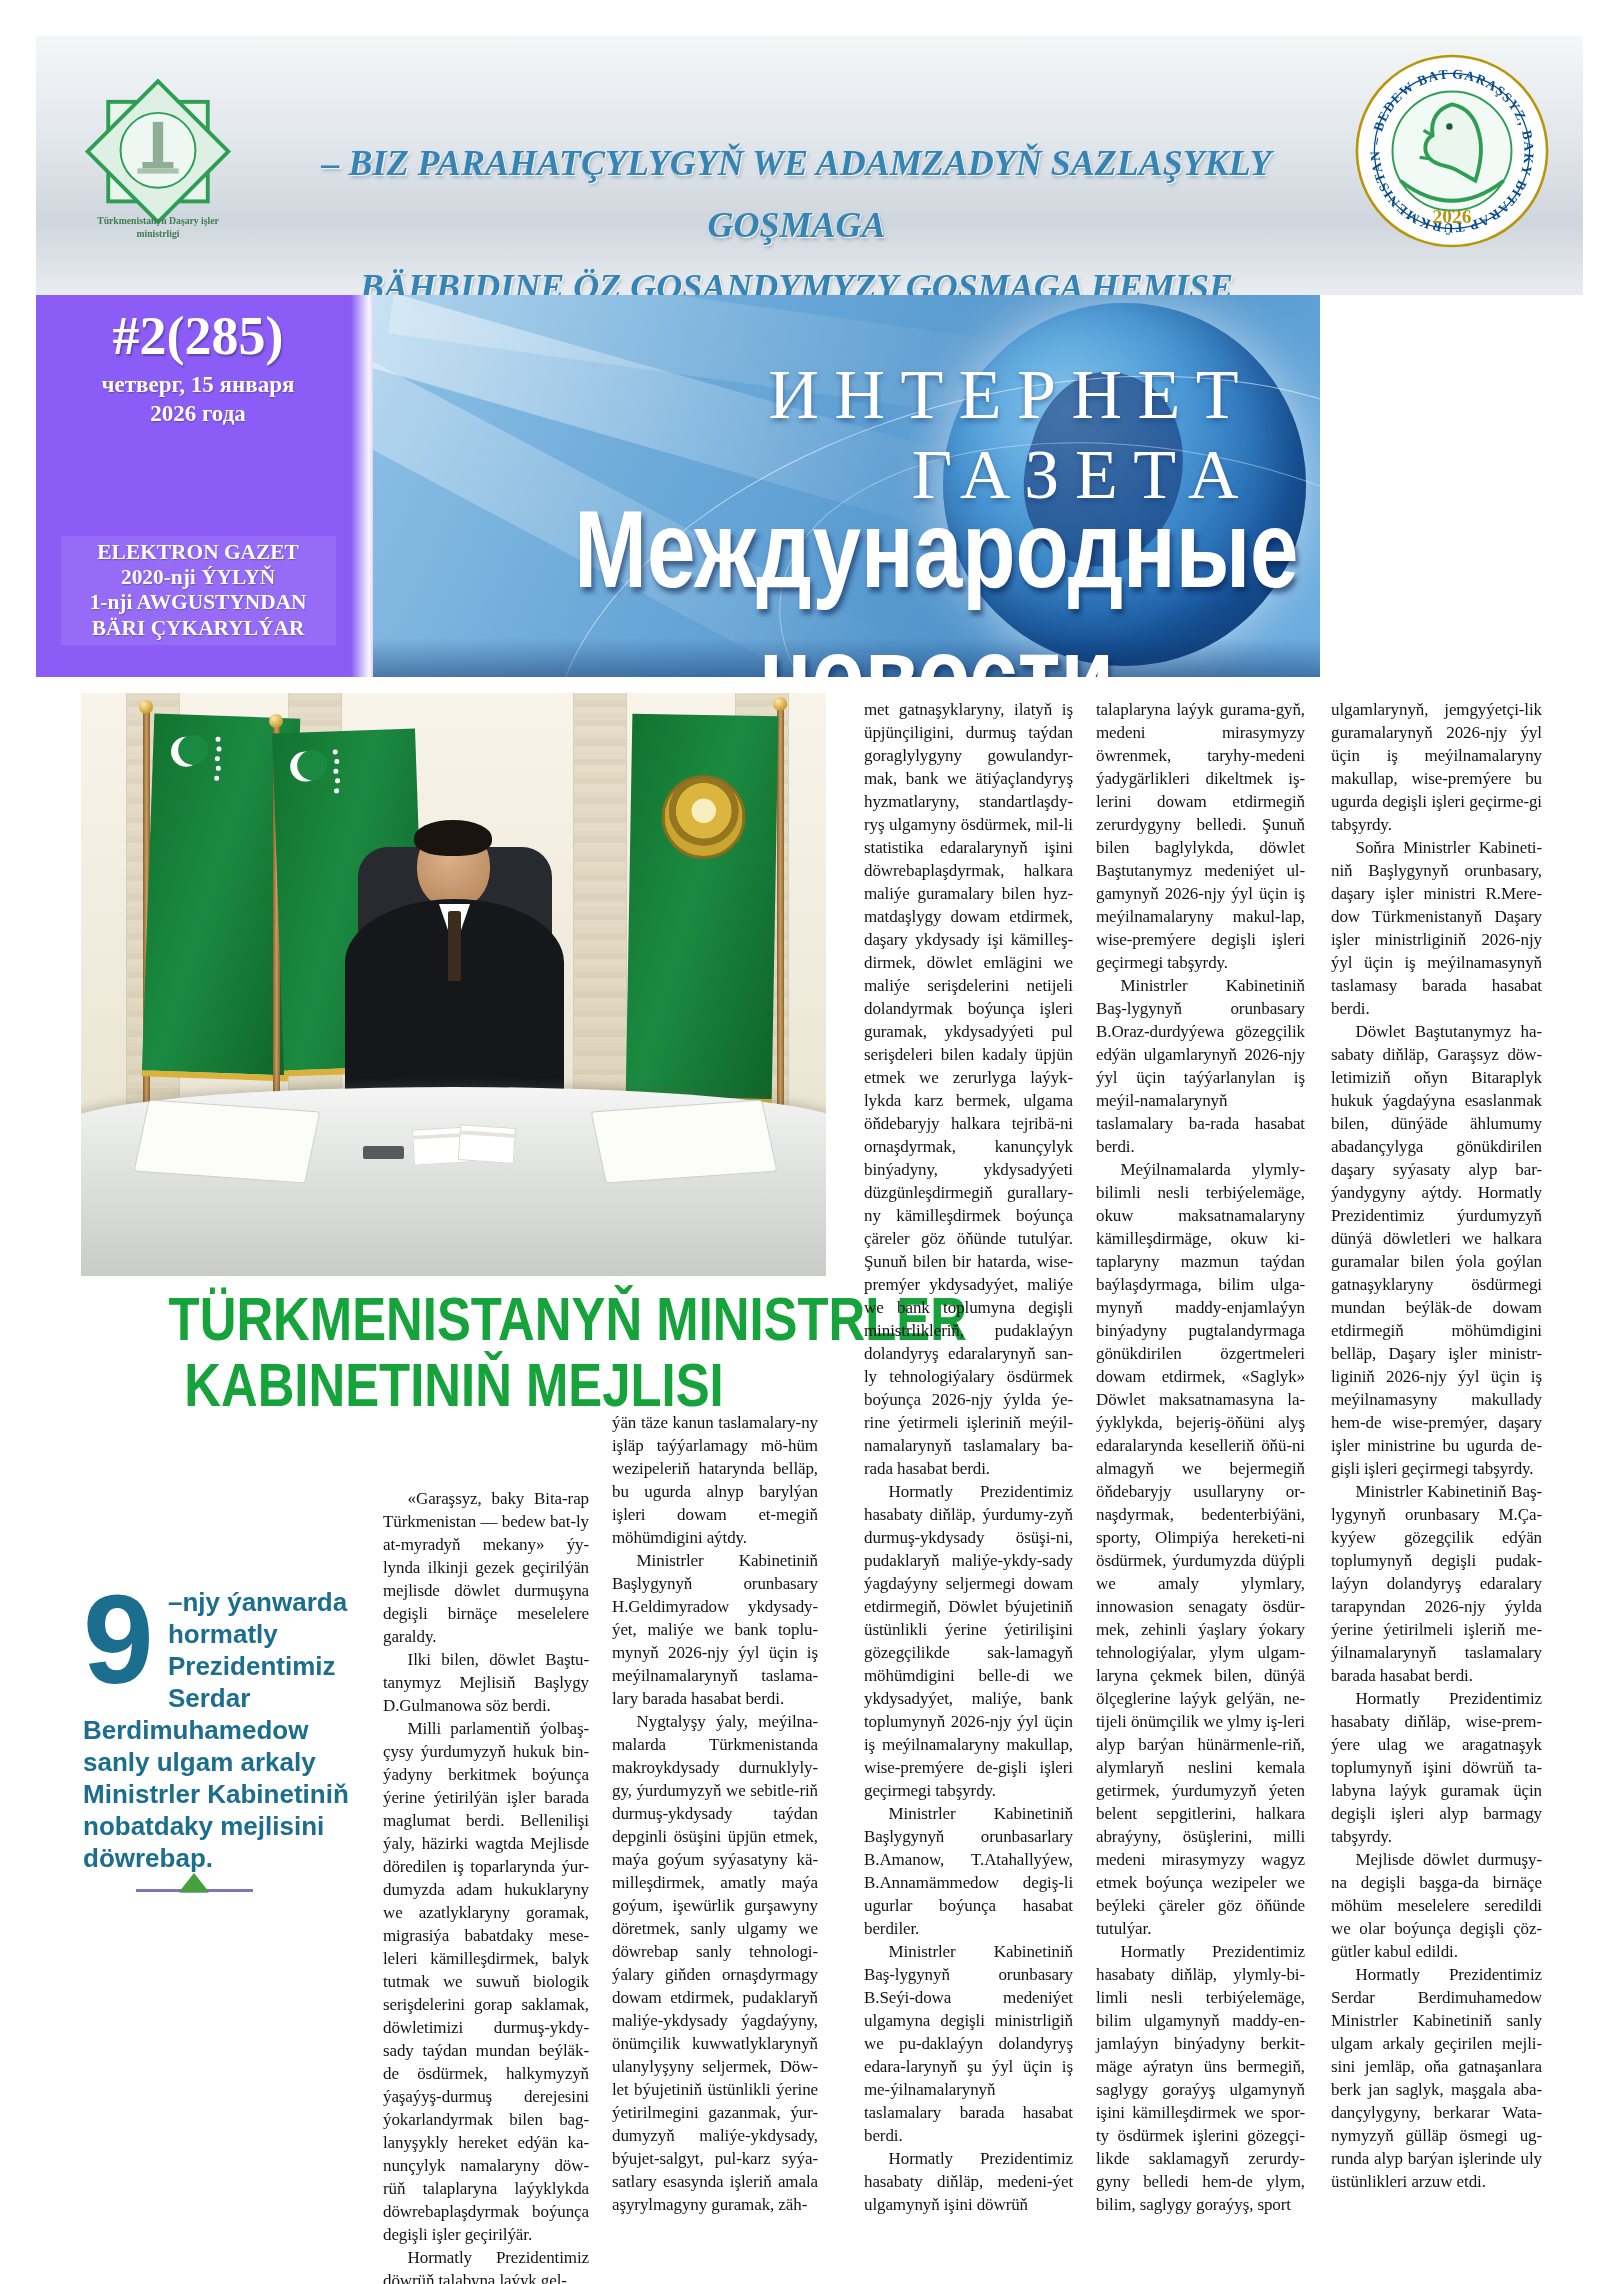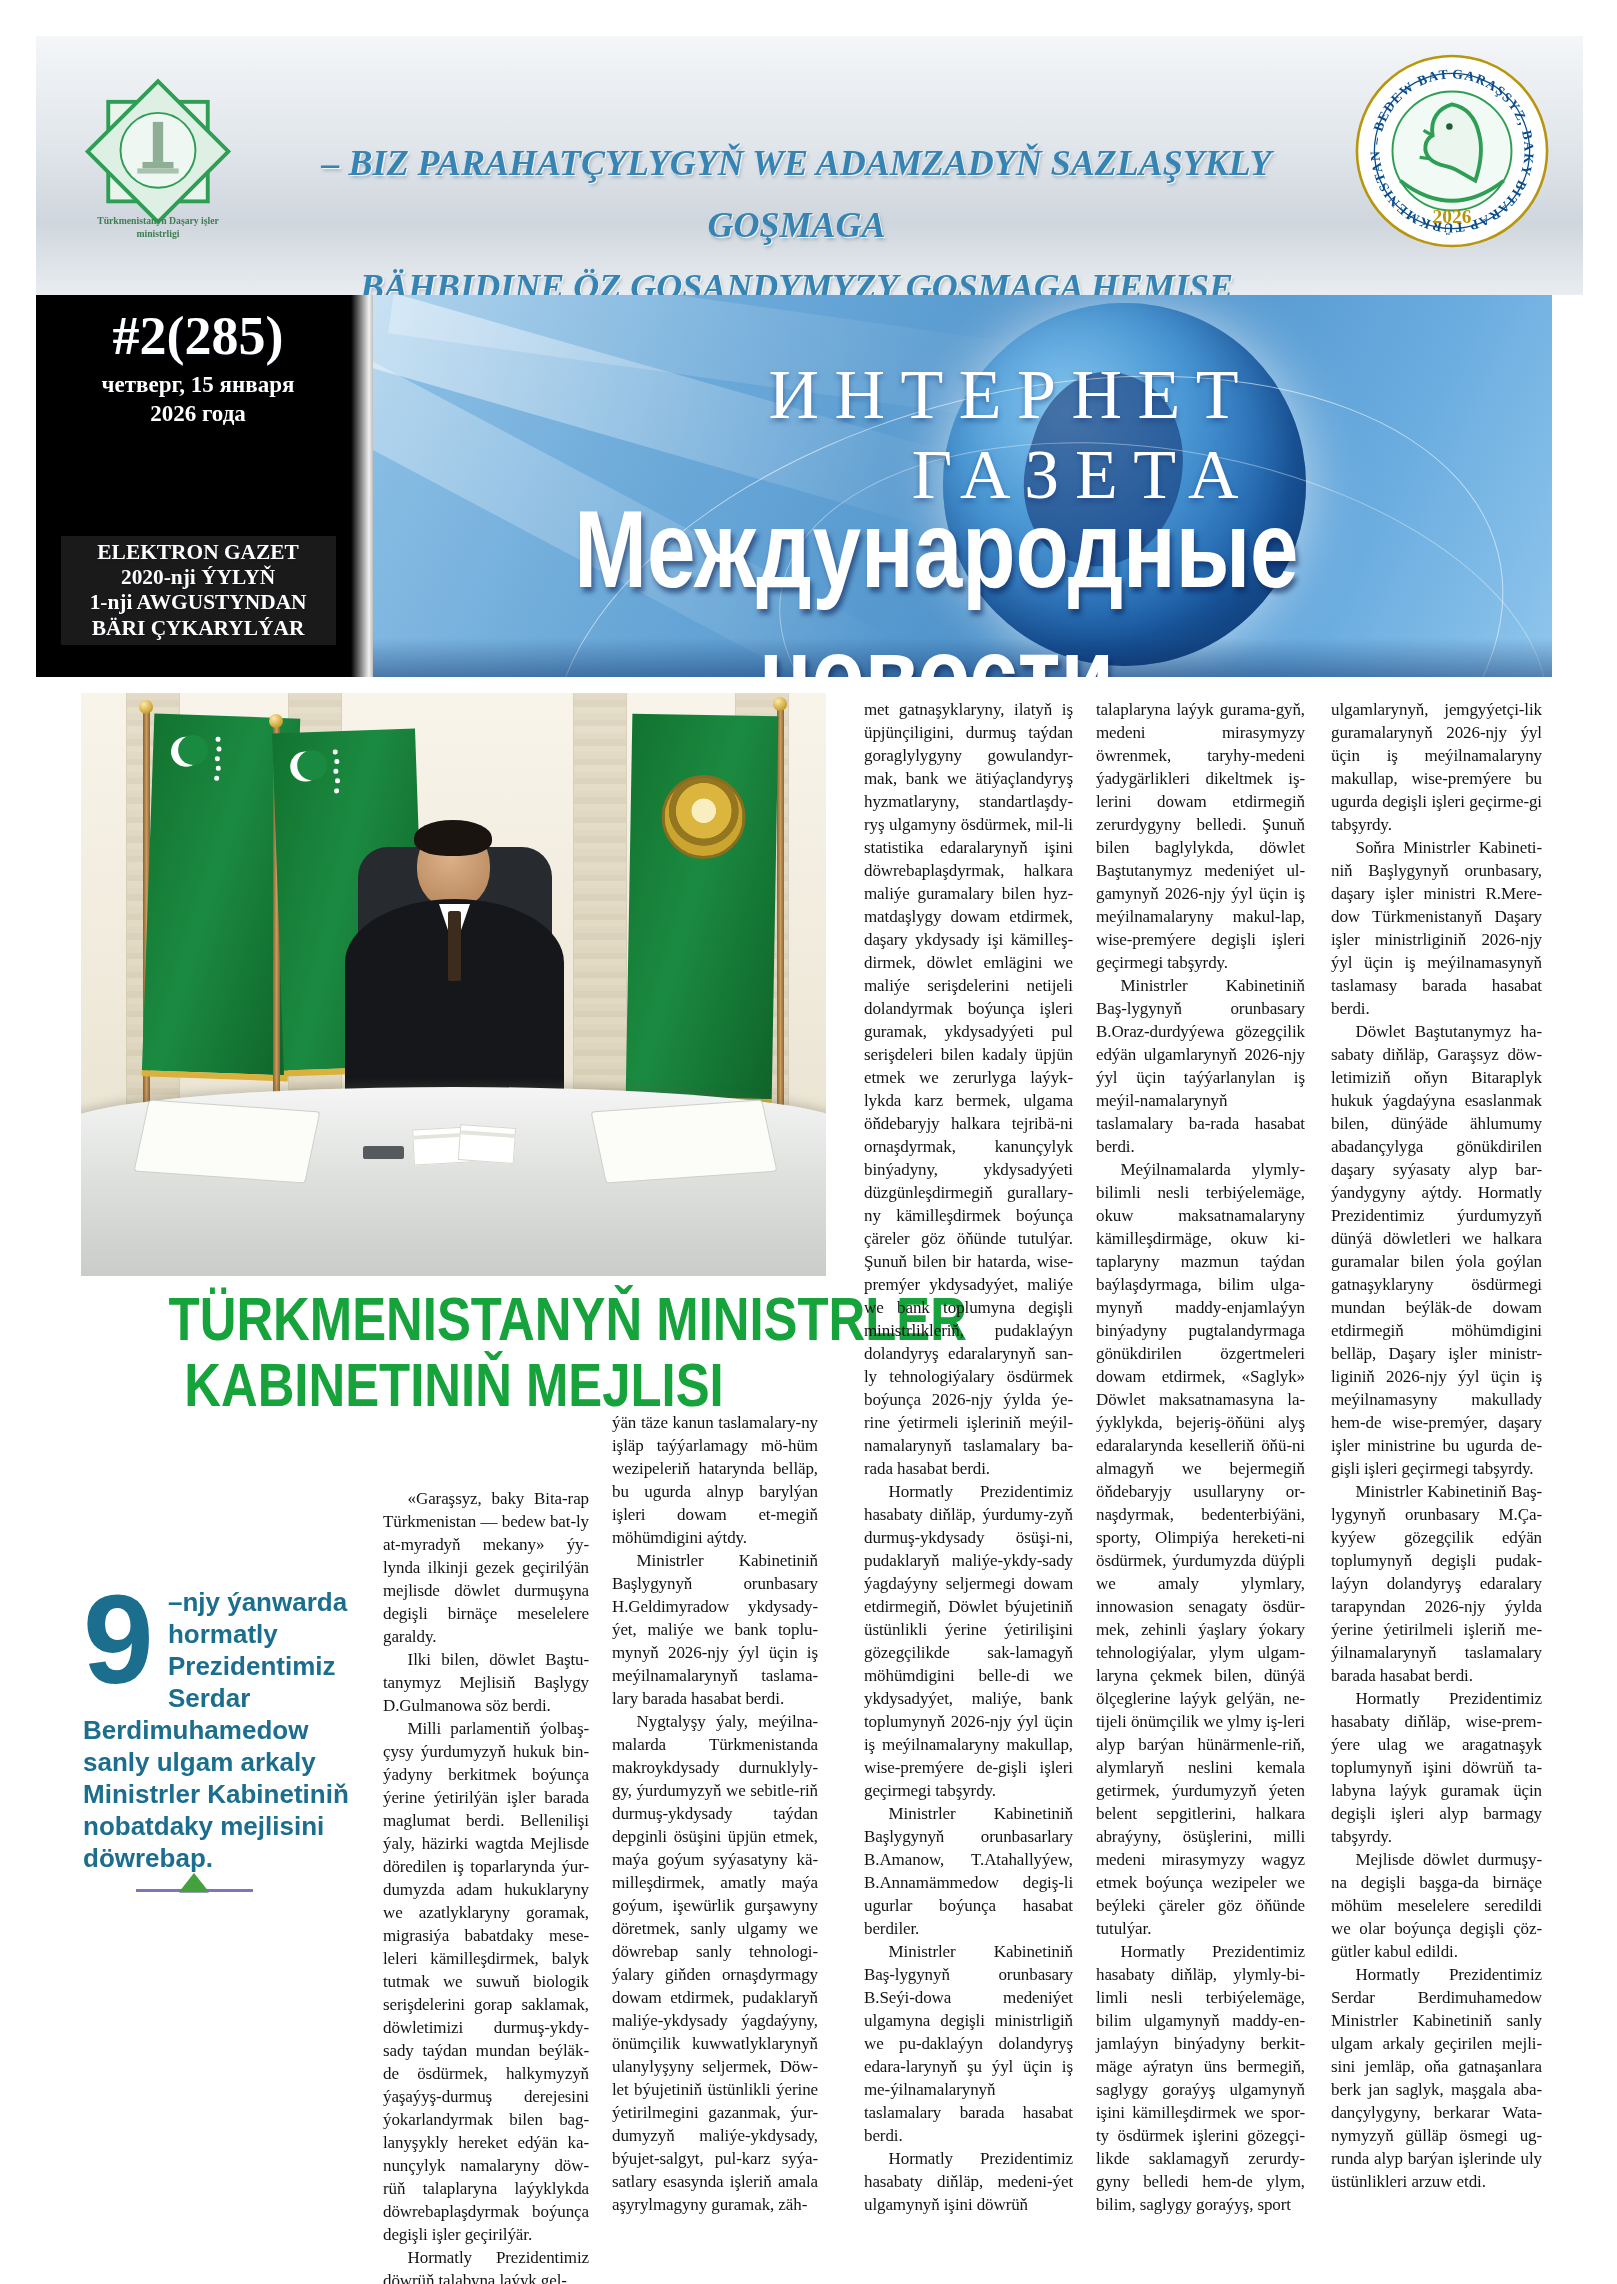--- a/index.html
+++ b/index.html
@@ -12,21 +12,21 @@
   .masthead-title{position:absolute;left:214px;right:240px;top:31px;text-align:center;
     font-family:"Liberation Sans",sans-serif;font-weight:bold;font-size:41px;color:#2c84c4;
     text-shadow:1.9px 1.9px 0 rgba(255,255,255,.85),3.2px 3.9px 4.5px rgba(70,100,130,.4)}
   .masthead-quote{position:absolute;left:214px;right:240px;top:97px;text-align:center;
     font-style:italic;font-weight:bold;font-size:36px;color:#3684b4;line-height:1.72;
     text-shadow:1.3px 1.3px 0 rgba(255,255,255,.8),1.9px 2.6px 3.2px rgba(70,100,130,.35)}
   .logo-left{position:absolute;left:38px;top:38px}
   .logo-right{position:absolute;right:34px;top:18px}
 
   
-  .banner{position:absolute;left:36px;top:295px;width:1516px;height:382px;background:#000000;overflow:hidden}
+  .banner{position:absolute;left:36px;top:295px;width:1284px;height:382px;background:#8b5cf6;overflow:hidden}
   .banner-left{position:absolute;left:0;top:0;width:324px;height:100%;color:#fff;text-align:center}
   .issue{position:absolute;left:0;width:100%;top:10.4px;font-weight:bold;font-size:54px;
     text-shadow:1.3px 1.9px 1.9px rgba(0,20,50,.35)}
   .issue-date{position:absolute;left:0;width:100%;top:76px;font-weight:bold;font-size:23px;line-height:1.25;
     text-shadow:0.6px 1.3px 1.3px rgba(0,20,50,.3)}
   .banner-lines{position:absolute;left:24.6px;width:275px;background:rgba(255,255,255,.10);
     font-weight:bold;font-size:21.4px;line-height:1.18;padding:3.9px 0;text-shadow:0.6px 1.3px 1.3px rgba(0,20,50,.3)}
   .banner-lines p{margin:0;text-align:center}
   .founder{top:128px}
   .gazette{top:241px}

